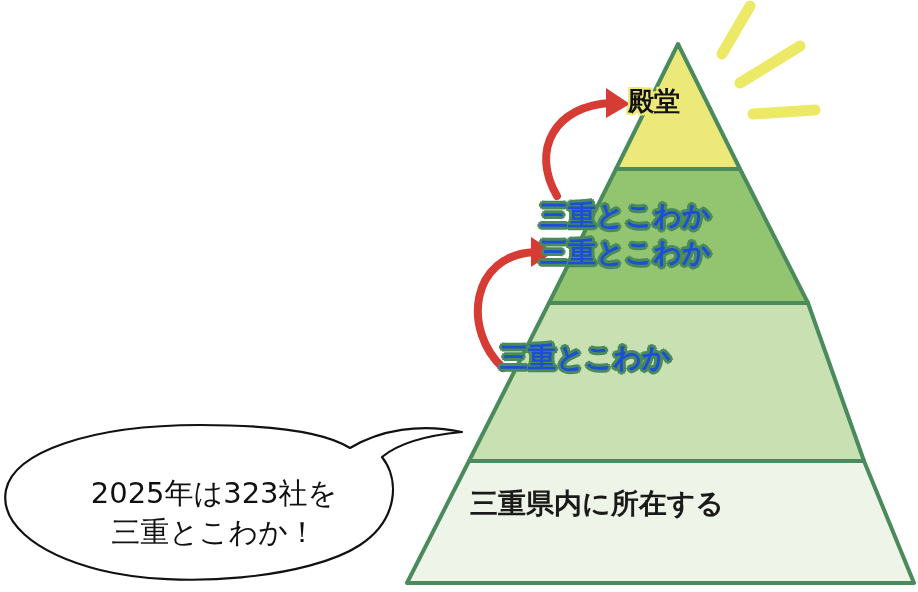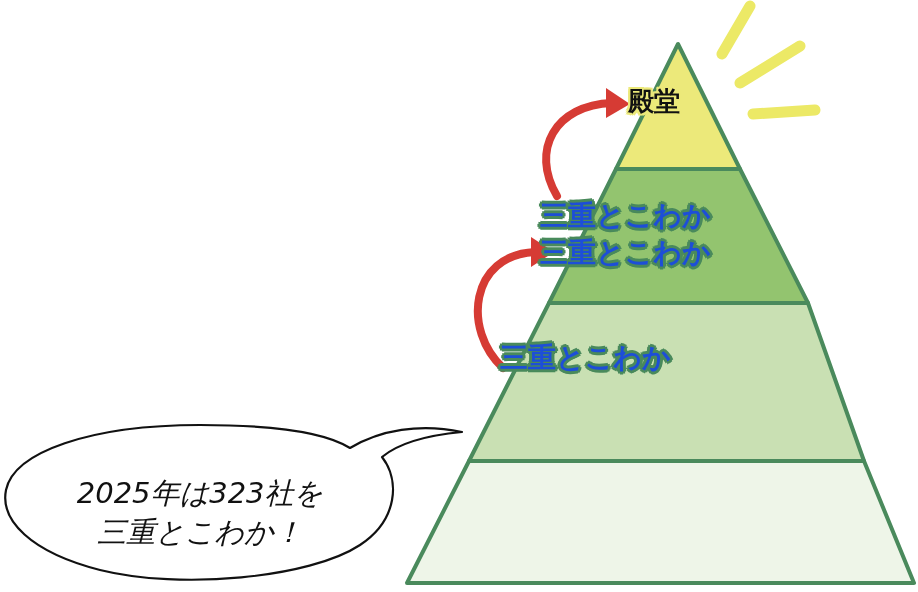--- a/index.html
+++ b/index.html
@@ -53,18 +53,19 @@
 <div class="lbl light" style="left:540px;top:198px;width:276px;font-size:28px;">
   <div>三重とこわか</div>
   <div>三重とこわか</div>
 </div>
 
 <div class="lbl light" style="left:500px;top:340px;width:340px;font-size:28px;">
   <div>三重とこわか</div>
 </div>
 
 <div class="lbl dark" style="left:470px;top:486px;width:400px;font-size:28px;">
+  <div>三重県内に所在する</div>
 </div>
 
-<div class="bubble-text" style="left:30px;top:474px;width:340px;font-size:29px;font-style:italic;">
+<div class="bubble-text" style="left:44px;top:474px;width:340px;font-size:29px;">
   <div>2025年は323社を</div>
   <div>三重とこわか！</div>
 </div>
 
 </body></html>

